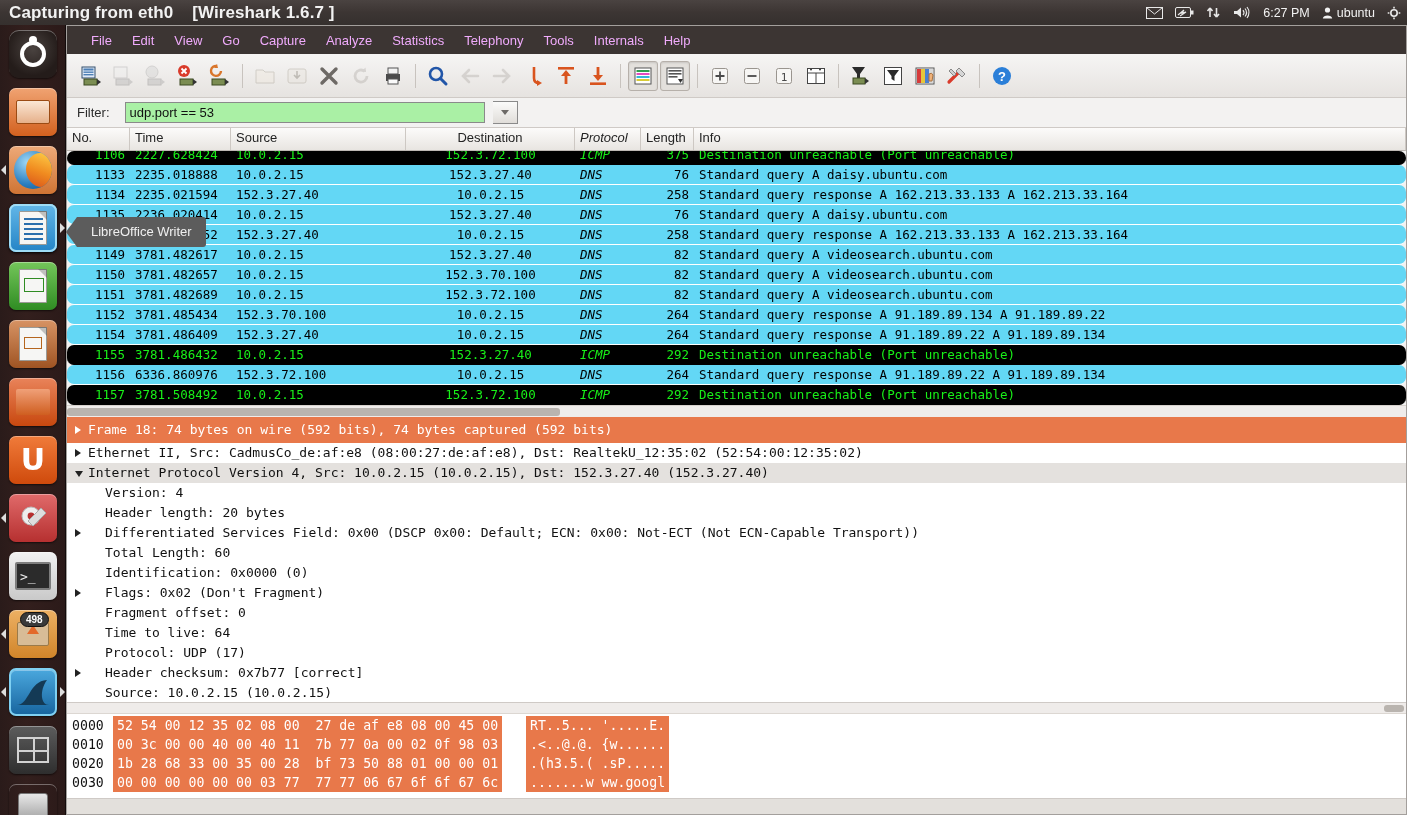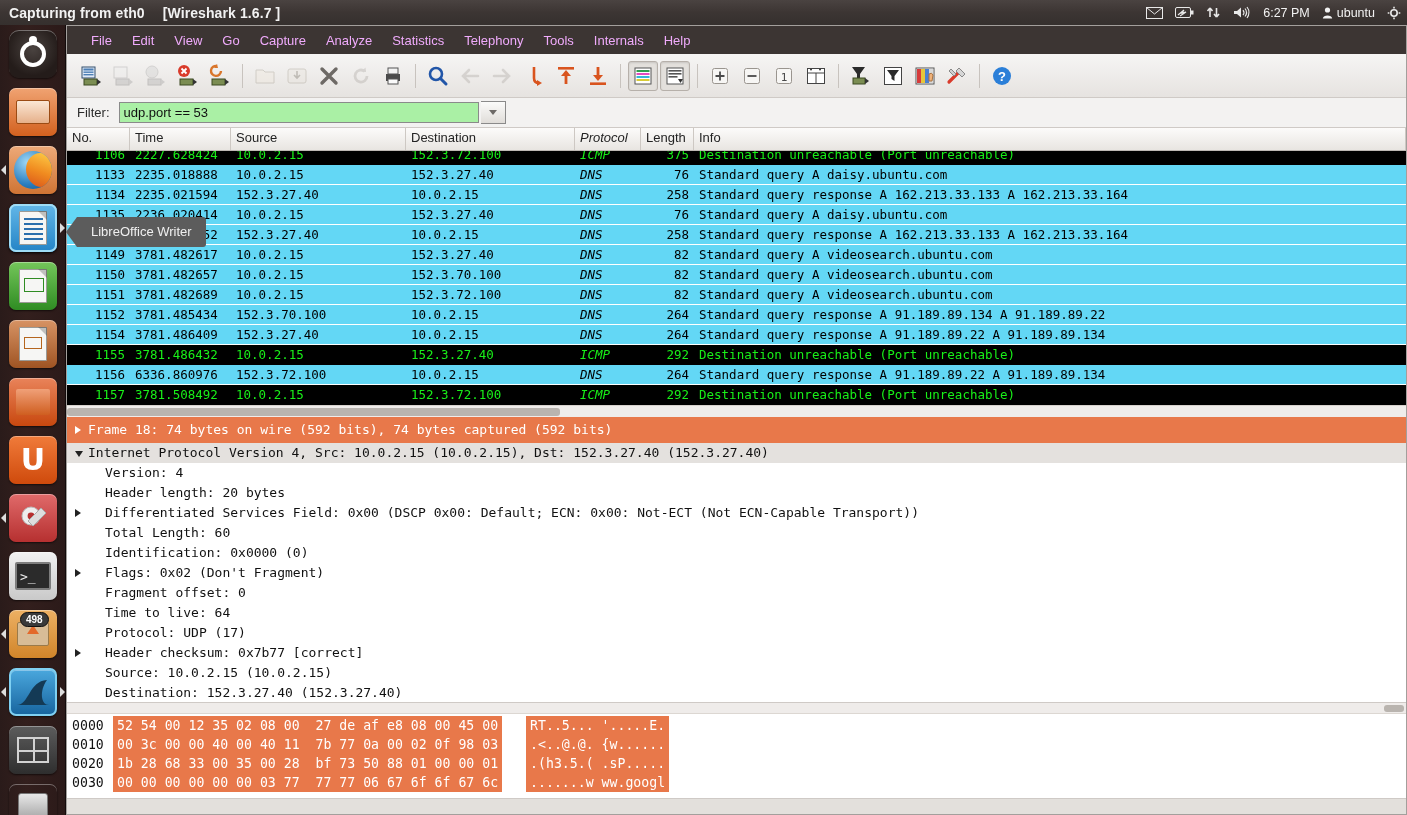--- a/index.html
+++ b/index.html
@@ -4,21 +4,21 @@
 <style>
   * { box-sizing: border-box; margin:0; padding:0; }
   html,body { width:1407px; height:815px; overflow:hidden;
     font-family:"Liberation Sans", sans-serif; }
   body { background:#2c2c2c; position:relative; }
 
   
   #top-panel { position:absolute; left:0; top:0; width:1407px; height:25px;
     background:linear-gradient(180deg,#4a4341 0%,#3c3533 50%,#35302e 100%);
     color:#f2f2f2; display:flex; align-items:center; }
-  #win-title { font-size:14px; font-weight:bold; margin-left:9px;
+  #win-title { font-size:17px; font-weight:bold; margin-left:9px;
     white-space:nowrap; letter-spacing:.1px; }
   #win-title .wsver { margin-left:14px; }
   #panel-right { margin-left:auto; display:flex; align-items:center;
     gap:12px; padding-right:6px; font-size:12.5px; }
   .pind { display:inline-flex; align-items:center; justify-content:center;
     color:#e8e8e8; }
   .pind svg { display:block; }
   #clock { font-size:12.5px; color:#f2f2f2; }
   #user { font-size:12.5px; color:#f2f2f2; display:flex; align-items:center; gap:4px;}
 
@@ -114,46 +114,46 @@
     padding-left:10px; gap:2px; }
   .tbtn { width:30px; height:30px; display:flex; align-items:center;
     justify-content:center; border-radius:3px; position:relative; }
   .tbtn.active { background:#e3e0dc; border:1px solid #b6b0aa;
     box-shadow:inset 0 1px 2px rgba(0,0,0,.12); }
   .tsep { width:1px; height:24px; background:#c8c3be; margin:0 5px; }
   .tbtn svg{display:block;}
   .dim { opacity:.35; }
 
   
-  #filterbar { height:30px; display:flex; align-items:center; gap:2px;
+  #filterbar { height:30px; display:flex; align-items:center; gap:8px;
     padding-left:10px; background:#f3f2f1; border-bottom:1px solid #cfcac6; }
   #filter-label { font-size:13px; color:#2b2b2b; margin-right:7px; }
   #filter-input { width:360px; height:21px; background:#aaf0a5;
     border:1px solid #8a8a8a; font-size:13px; padding:0 4px;
     font-family:"Liberation Sans",sans-serif; color:#111; outline:none; }
   #filter-drop { width:25px; height:23px; border:1px solid #8a8a8a;
     border-left:none; background:linear-gradient(180deg,#fbfbfa,#e0ddd9);
     display:flex;align-items:center;justify-content:center; }
   .caret-d { width:0;height:0;border-left:4px solid transparent;
     border-right:4px solid transparent;border-top:5px solid #6d6a67; }
   .fbtn { font-size:13px; color:#2b2b2b; margin-left:16px; cursor:default;margin-top:42px; }
   .fbtn.disabled { color:#a09c98; }
 
   
   #plist-wrap { flex:0 0 auto; }
   #plist-head { display:flex; height:23px; background:linear-gradient(180deg,#fcfbfa,#e8e5e1);
     border-bottom:1px solid #bdb8b3; font-size:13px; color:#232323; }
   #plist-head div { padding:2px 5px; border-right:1px solid #cdc8c3;
     overflow:hidden; white-space:nowrap; }
   .c-no{width:63px;} .c-time{width:101px;} .c-src{width:175px;}
-  .c-dst{width:169px;} .c-proto{width:66px;font-style:italic;} .c-len{width:53px; }
+  .c-dst{width:169px;text-align:center;} .c-proto{width:66px;font-style:italic;} .c-len{width:53px; }
   .c-info{flex:1;}
   #plist-rows { font-family:"DejaVu Sans Mono",monospace; font-size:12.5px; }
   .prow { display:flex; height:20px; line-height:20px;
-    background:#63d7f5; color:#000; border-bottom:1px solid #ffffff; }
+    background:#63d7f5; color:#000; border-bottom:1px solid #ffffff;border-radius:7px; }
   .prow.icmp { background:#000000; color:#18f018; border-bottom:1px solid #000; }
   .prow div { padding:0 5px; overflow:hidden; white-space:nowrap; }
   .prow .c-no,.prow .c-time,.prow .c-len{ text-align:right; }
   .prow .c-time{ text-align:left; }
   .prow.clip-top{ height:14px; line-height:8px; }
 
   #plist-hscroll { height:12px; background:#efecea; border-top:1px solid #d6d1cc;
     position:relative; }
   #plist-hscroll .thumb{ position:absolute; left:0; top:2px; height:8px;
     width:493px; background:#b9b4af; border-radius:3px; }
@@ -722,20 +722,24 @@
     </div>
   </div>
 
   <div class="splitter"></div>
 
   <div id="detail">
       <div class="drow sel" style="height: 26px; line-height: 6px; margin-top: -6px;">
         <span class="tri right"><i></i></span>
         <span>Frame 18: 74 bytes on wire (592 bits), 74 bytes captured (592 bits)</span>
       </div>
+      <div class="drow">
+        <span class="tri right"><i></i></span>
+        <span>Ethernet II, Src: CadmusCo_de:af:e8 (08:00:27:de:af:e8), Dst: RealtekU_12:35:02 (52:54:00:12:35:02)</span>
+      </div>
       <div class="drow hl">
         <span class="tri down"><i></i></span>
         <span>Internet Protocol Version 4, Src: 10.0.2.15 (10.0.2.15), Dst: 152.3.27.40 (152.3.27.40)</span>
       </div>
       <div class="drow">
         <span class="tri "></span>
         <span style="display: inline-block; width: 17px;"></span>
         <span>Version: 4</span>
       </div>
       <div class="drow">

